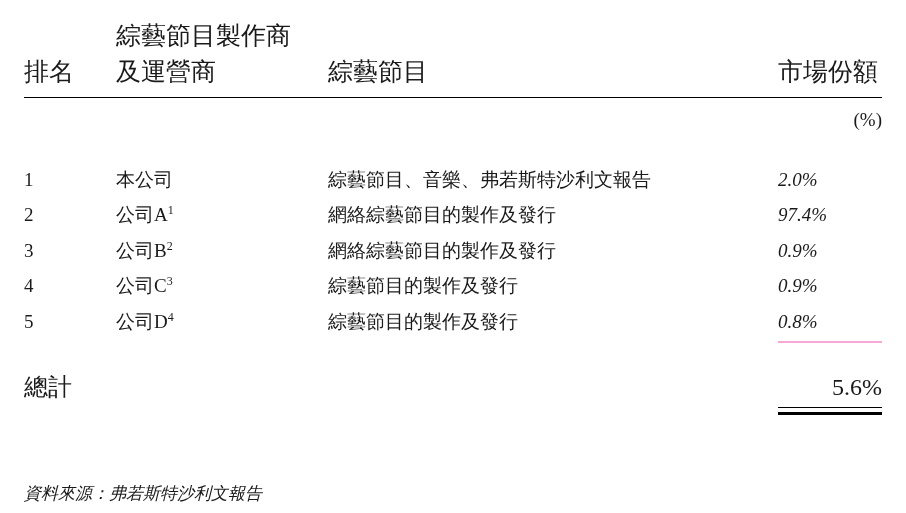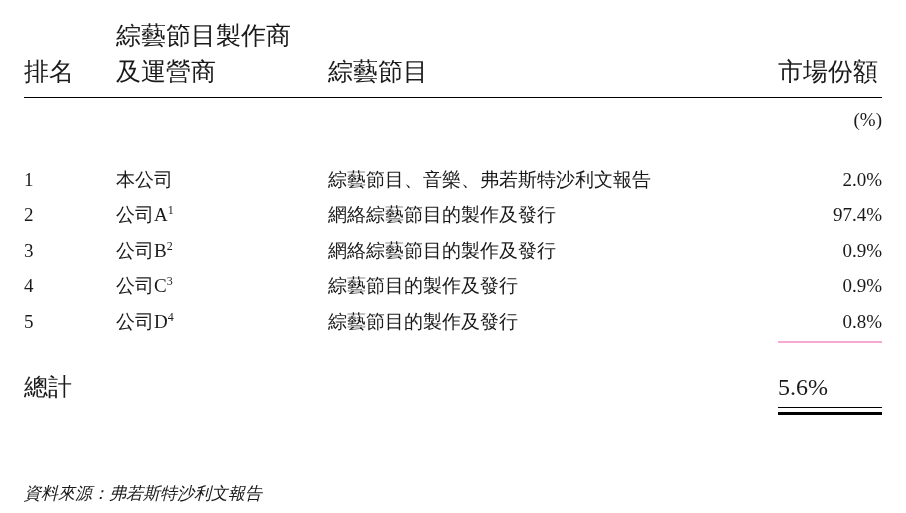--- a/index.html
+++ b/index.html
@@ -73,41 +73,43 @@
     font-size: 19px;
     padding: 3px 0;
     line-height: 1.55;
     vertical-align: baseline;
     border: none;
   }
   tbody.body-rows td.rank-cell { padding-right: 20px; }
   tbody.body-rows td.name-cell { padding-right: 20px; white-space: nowrap; }
   tbody.body-rows td.biz-cell  { padding-right: 20px; }
   tbody.body-rows td.share-cell {
-    text-align: right;
-    white-space: nowrap;
+    text-align: left;
+    white-space: nowrap;
+    font-style: italic;
   }
   tbody.body-rows tr.last-row td.share-cell {
     border-bottom: 2px solid #f9a8d4;
     padding-bottom: 5px;
   }
 
   .sup {
     font-size: 12px;
     vertical-align: super;
     line-height: 0;
   }
 
   .total-row td {
     font-size: 24px;
     padding: 26px 0 2px 0;
     border: none;
     line-height: 1.5;
   }
   .total-row td.total-share {
+    text-align: right;
     white-space: nowrap;
     margin-top: 8px;
   }
   .total-underline td {
     padding: 0;
     border: none;
     height: 6px;
   }
   .total-underline td.total-share-rule {
     border-top: 1px solid #000;

